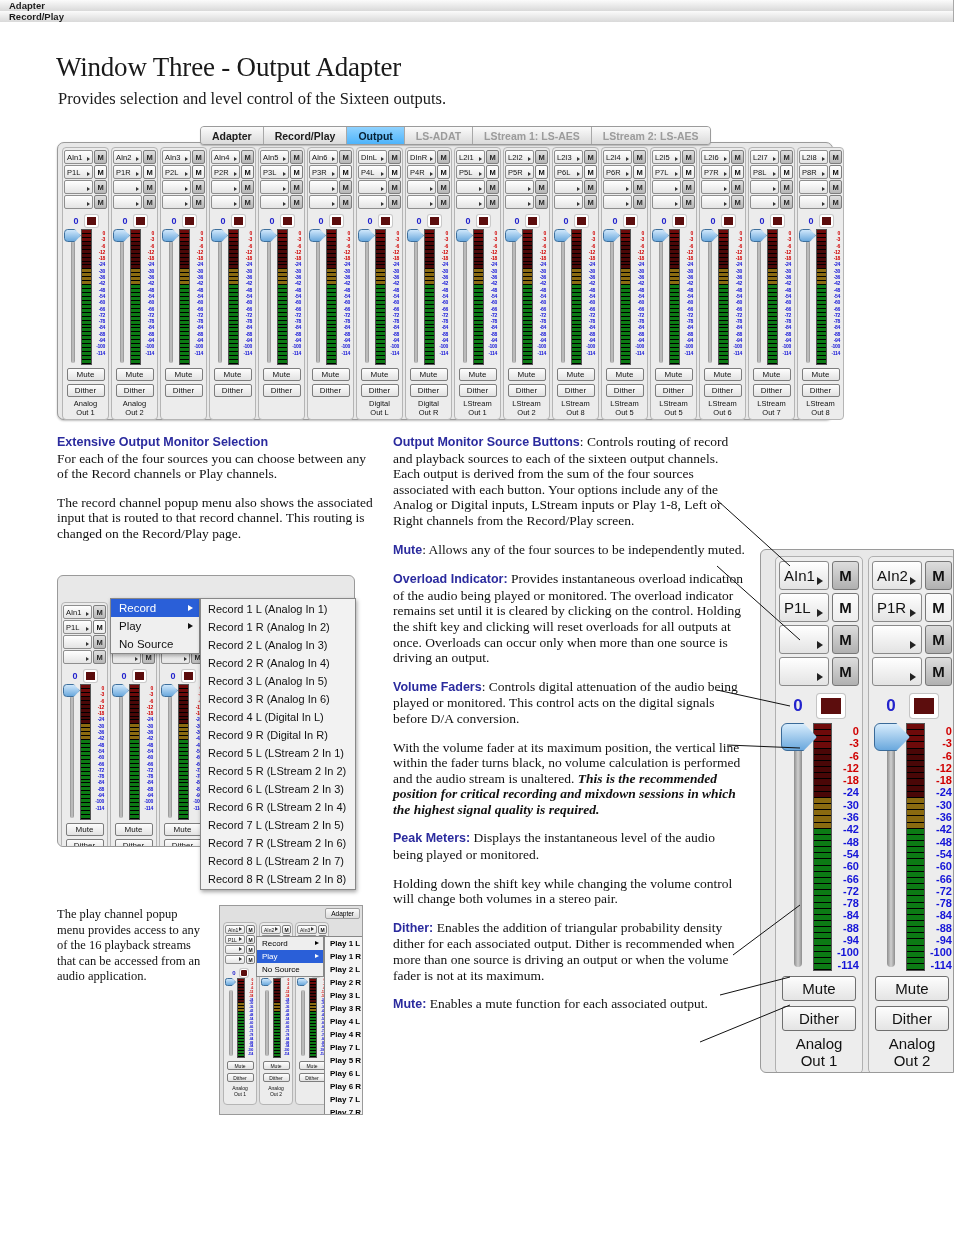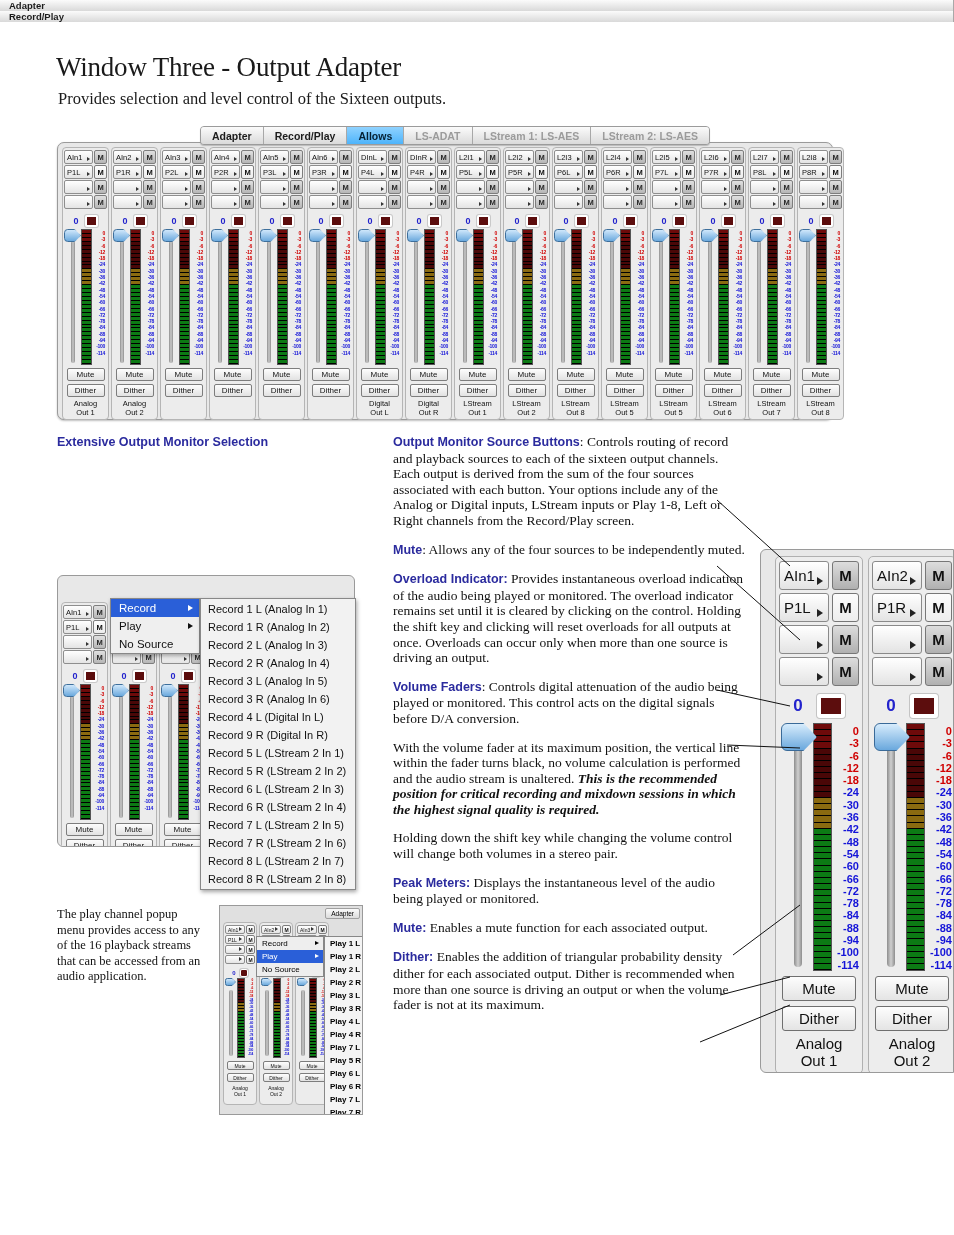--- a/index.html
+++ b/index.html
@@ -1835,57 +1835,59 @@
           <div class="outlabel">
             <div>LStream</div>
             <div>Out 8</div>
           </div>
         </div>
       </div>
   </div>
   <div class="tabbar" id="main-tabs">
       <div class="tab ">Adapter</div>
       <div class="tab ">Record/Play</div>
-      <div class="tab active">Allows</div>
+      <div class="tab active">Output</div>
       <div class="tab dim">LS-ADAT</div>
       <div class="tab dim">LStream 1: LS-AES</div>
       <div class="tab dim">LStream 2: LS-AES</div>
     </div>
 
   <div class="col-left">
     <p class="para">
       <span class="h-run">Extensive Output Monitor Selection</span><br>
+      <span>For each of the four sources you can choose between any of the Record channels or Play channels.</span>
     </p>
+    <p class="para">The record channel popup menu also shows the associated input that is routed to that record channel. This routing is changed on the Record/Play page.</p>
   </div>
 
   <div class="col-right">
     <p class="para">
       <span class="h-run">Output Monitor Source Buttons</span><span>: Controls routing of record and playback sources to each of the sixteen output channels. Each output is derived from the sum of the four sources associated with each button. Your options include any of the Analog or Digital inputs, LStream inputs or Play 1-8, Left or Right channels from the Record/Play screen.</span>
     </p>
     <p class="para">
       <span class="h-run">Mute</span><span>: Allows any of the four sources to be independently muted.</span>
     </p>
     <p class="para">
       <span class="h-run">Overload Indicator:</span><span> Provides instantaneous overload indication of the audio being played or monitored. The overload indicator remains set until it is cleared by clicking on the control.  Holding the shift key and clicking will reset overloads for all outputs at once. Overloads can occur only when more than one source is driving an output.</span>
     </p>
     <p class="para">
       <span class="h-run">Volume Faders</span><span>: Controls digital attenuation of the audio being played or monitored. This control acts on the digital signals before D/A conversion.</span>
     </p>
     <p class="para">
       <span>With the volume fader at its maximum position, the vertical line within the fader turns black, no volume calculation is performed and the audio stream is unaltered. </span><span class="bold-italic">This is the recommended position for critical recording and mixdown sessions in which the highest signal quality is required.</span>
     </p>
-    <p class="para">Holding down the shift key while changing the volume control will change both volumes in a stereo pair.</p>
     <p class="para">
       <span class="h-run">Peak Meters:</span><span> Displays the instantaneous level of the audio being played or monitored.</span>
     </p>
+    <p class="para">Holding down the shift key while changing the volume control will change both volumes in a stereo pair.</p>
+    <p class="para">
+      <span class="h-run">Dither:</span><span> Enables the addition of triangular probability density dither for each associated output. Dither is recommended when more than one source is driving an output or when the volume fader is not at its maximum.</span>
+    </p>
     <p class="para">
       <span class="h-run">Mute:</span><span> Enables a mute function for each associated output.</span>
-    </p>
-    <p class="para">
-      <span class="h-run">Dither:</span><span> Enables the addition of triangular probability density dither for each associated output. Dither is recommended when more than one source is driving an output or when the volume fader is not at its maximum.</span>
     </p>
   </div>
 
   <div class="shot1">
     <div class="strips" id="shot1-strips" style="top:26px;left:3px;">
         <div class="strip">
           <div class="srcrow">
             <div class="srcbox">AIn1</div>
             <div class="mbtn shade">M</div>
           </div>

